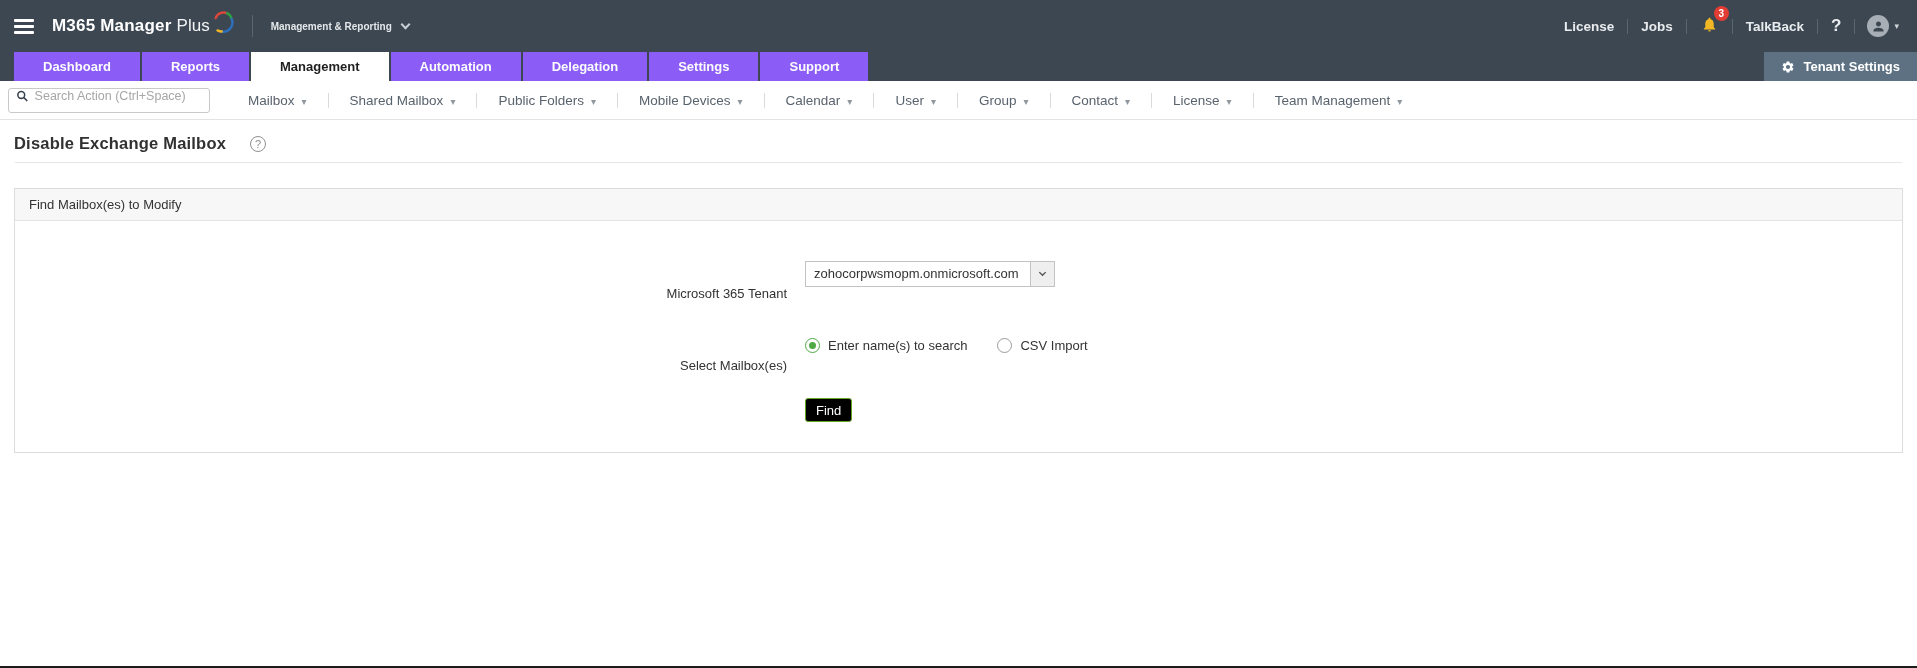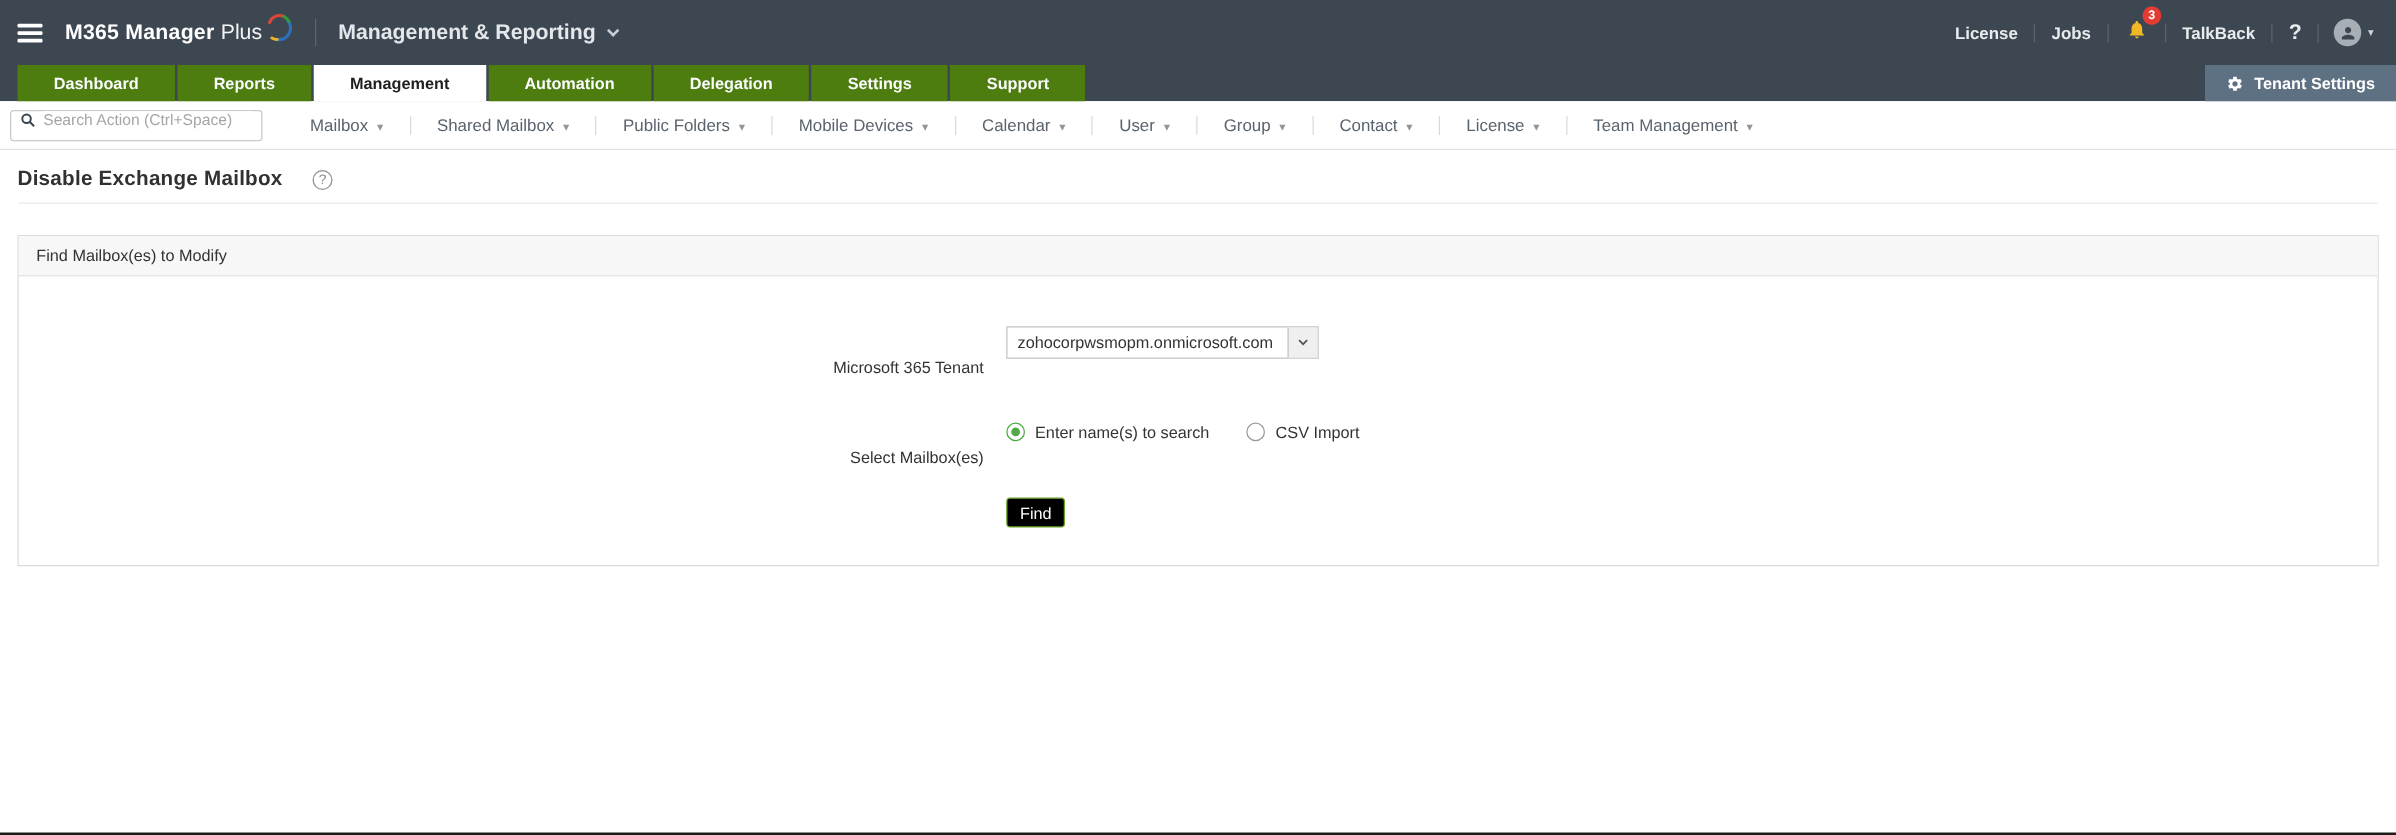--- a/index.html
+++ b/index.html
@@ -8,36 +8,36 @@
 
   
   .topbar { height:52px; background:#3d4752; display:flex; align-items:center; padding:0 18px 0 14px; }
   .hamburger { width:20px; cursor:pointer; }
   .hamburger span { display:block; height:3px; background:#fff; margin:3px 0; border-radius:1px; }
   .logo { display:flex; align-items:center; margin-left:18px; }
   .logo-bold { color:#fff; font-weight:700; font-size:17px; letter-spacing:.2px; }
   .logo-light { color:#f2f4f5; font-weight:400; font-size:17px; margin-left:5px; }
   .logo-swoosh { margin-left:1px; margin-top:-8px; }
   .tb-divider { width:1px; height:22px; background:#5b6570; margin:0 18px; }
-  .context { display:flex; align-items:center; gap:10px; color:#e4e8ea; font-size:17px; font-weight:700; cursor:pointer; }
+  .context { display:flex; align-items:center; gap:10px; color:#e4e8ea; font-size:10px; font-weight:700; cursor:pointer; }
   .chev-down { width:7px; height:7px; border-right:2px solid #c9ced3; border-bottom:2px solid #c9ced3; transform:rotate(45deg); margin-top:-4px; }
   .tb-right { margin-left:auto; display:flex; align-items:center; }
   .tb-item { color:#e9ecee; font-size:13.5px; font-weight:700; padding:0 13px; cursor:pointer; display:flex; align-items:center; }
   .tb-sep { width:1px; height:15px; background:#5b6570; }
   .bell-wrap { position:relative; padding:0 14px; cursor:pointer; }
   .badge { position:absolute; top:-9px; right:3px; min-width:15px; height:15px; background:#e23c33; color:#fff;
            border-radius:50%; font-size:10px; font-weight:700; line-height:15px; text-align:center; padding:0 2px; }
   .help-q { font-size:17px; }
   .avatar-wrap { display:flex; align-items:center; gap:5px; padding-left:12px; cursor:pointer; }
   .avatar { width:22px; height:22px; border-radius:50%; background:#a7aeb5; display:flex; align-items:center; justify-content:center; }
   .avatar-caret { color:#cfd4d8; font-size:9px; }
 
   
   .tabrow { height:29px; background:#3d4752; display:flex; align-items:stretch; gap:2px; padding-left:14px; }
-  .tab { background:#4d7c0f; color:#fbfcfd; font-size:13px; font-weight:700; line-height:29px; padding:0 29px; cursor:pointer; white-space:nowrap; }
+  .tab { background:#8b5cf6; color:#fbfcfd; font-size:13px; font-weight:700; line-height:29px; padding:0 29px; cursor:pointer; white-space:nowrap; }
   .tab.active { background:#fff; color:#1f1f1f; }
   .tenant-btn { margin-left:auto; background:#5d7183; display:flex; align-items:center; gap:8px; padding:0 17px;
                 color:#fff; font-size:13px; font-weight:700; cursor:pointer; }
 
   
   .menubar { height:39px; background:#fff; border-bottom:1px solid #e3e3e3; display:flex; align-items:center; padding:0 8px; }
   .search-box { width:202px; height:25px; border:1px solid #c9c9c9; border-radius:3px; display:flex; align-items:flex-start; padding:0 7px; gap:6px; background:#fff; }
   .search-box input { border:none; outline:none; width:100%; font-size:12.5px; color:#444; font-family:"Liberation Sans", sans-serif; }
   .search-box input::placeholder { color:#a6a6a6; }
   .menu-items { display:flex; align-items:center; margin-left:17px; }

